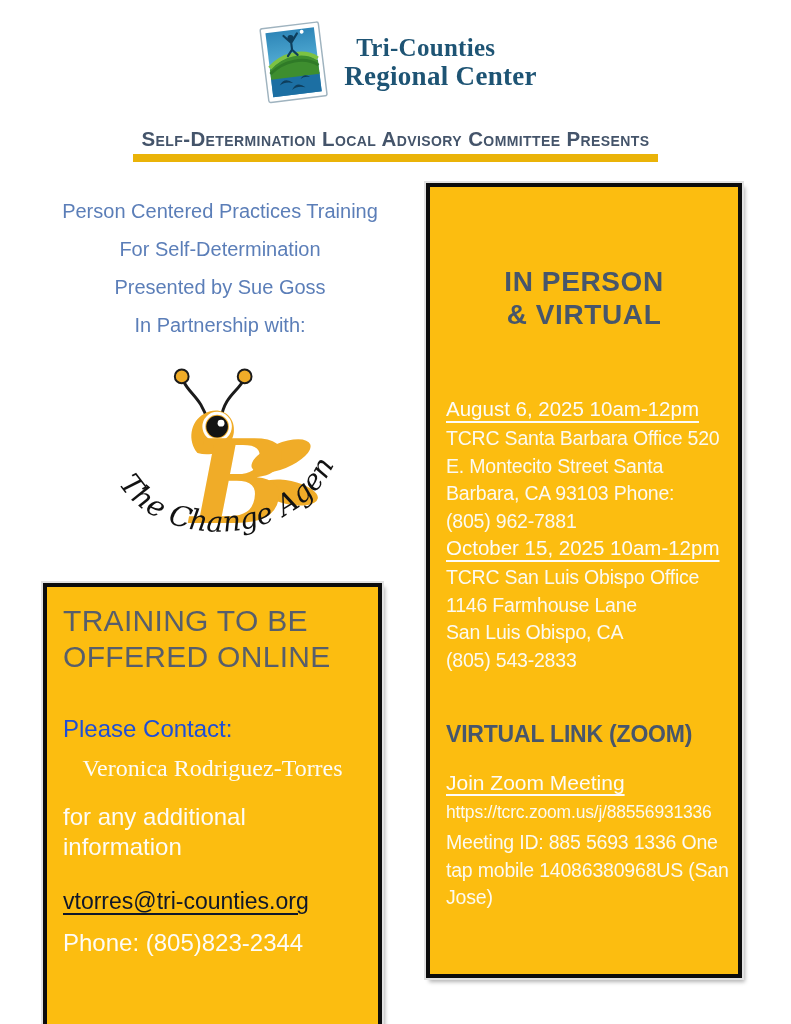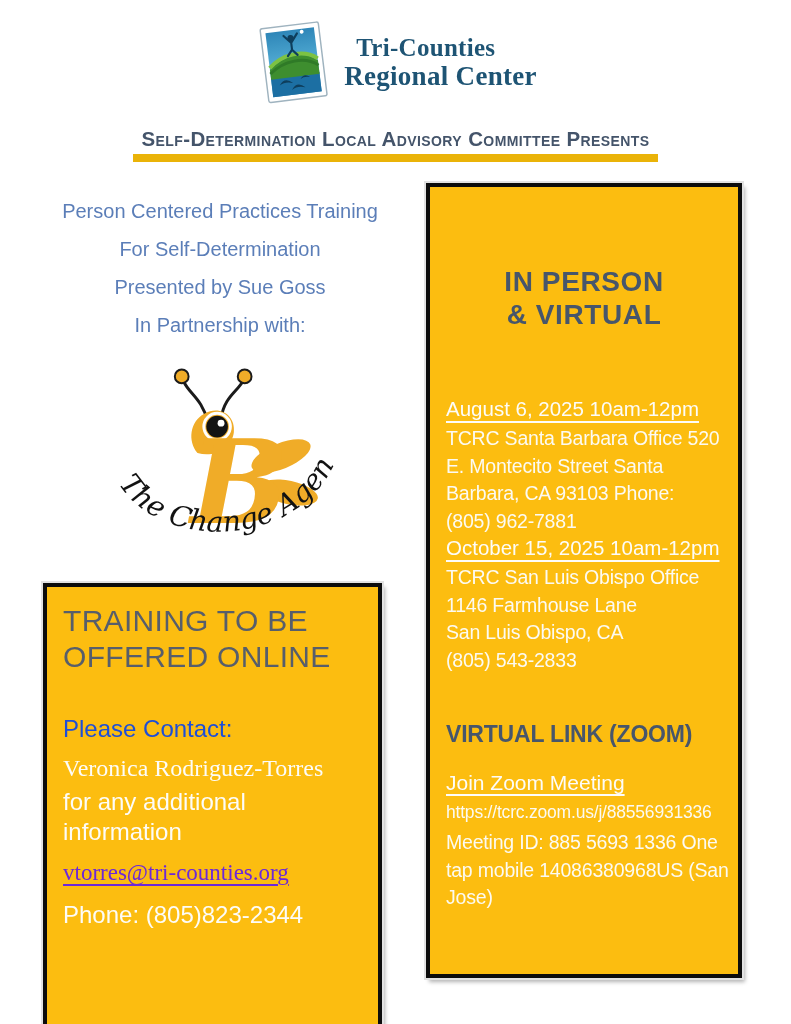--- a/index.html
+++ b/index.html
@@ -26,24 +26,24 @@
   
   .ca-logo{position:absolute;left:106px;top:354px;width:236px;height:212px;}
   
   .box{position:absolute;background:#FCBD10;border:4px solid #0c0c0c;box-sizing:border-box;
     box-shadow:0 0 0 2px #e2e2e2, 3px 4px 4px rgba(0,0,0,.3);overflow:hidden;}
   .left-box{left:43px;top:583px;width:339px;height:477px;padding:16px 16px;}
   .left-heading{font-size:30px;color:#575E6B;line-height:36px;letter-spacing:.3px;}
   .left-heading div{white-space:nowrap;}
   .contact-label{margin-top:39px;font-size:24px;color:#1d4ed8;line-height:30px;}
   .contact-name{margin-top:8px;font-size:24px;color:#FDFCF8;line-height:32px;
-    font-family:"Liberation Serif",serif;white-space:nowrap;}
-  .contact-note{margin-top:3px;font-size:24px;color:#FDFCF8;line-height:30px;width:260px;}
-  .email-link{display:inline-block;margin-top:11px;font-size:23px;color:#6d28d9;line-height:30px;
-    text-decoration:underline;text-underline-offset:4px;cursor:pointer;white-space:nowrap;font-family:Liberation Serif, serif;}
+    font-family:"Liberation Serif",serif;white-space:nowrap;text-align:center;}
+  .contact-note{margin-top:18px;font-size:24px;color:#FDFCF8;line-height:30px;width:260px;}
+  .email-link{display:inline-block;margin-top:24px;font-size:23px;color:#0f172a;line-height:30px;
+    text-decoration:underline;text-underline-offset:4px;cursor:pointer;white-space:nowrap;}
   .contact-phone{margin-top:12px;font-size:24px;color:#FDFCF8;line-height:30px;white-space:nowrap;}
   .right-box{left:426px;top:183px;width:316px;height:795px;padding:0 16px;}
   .right-heading{margin-top:78px;text-align:center;font-size:28px;font-weight:bold;
     color:#47566B;letter-spacing:.6px;line-height:33px;}
   .session-1{margin-top:65px;}
   .session-2{}
   .session-date{font-size:20.5px;color:#FDFCF8;line-height:26px;margin-bottom:3px;
     text-decoration:underline;text-underline-offset:5px;white-space:nowrap;}
   .session-line{font-size:19.5px;color:#FCFAF2;line-height:27.5px;white-space:nowrap;letter-spacing:-.2px;}
   .virtual-heading{margin-top:44px;font-size:23px;font-weight:bold;color:#47566B;

